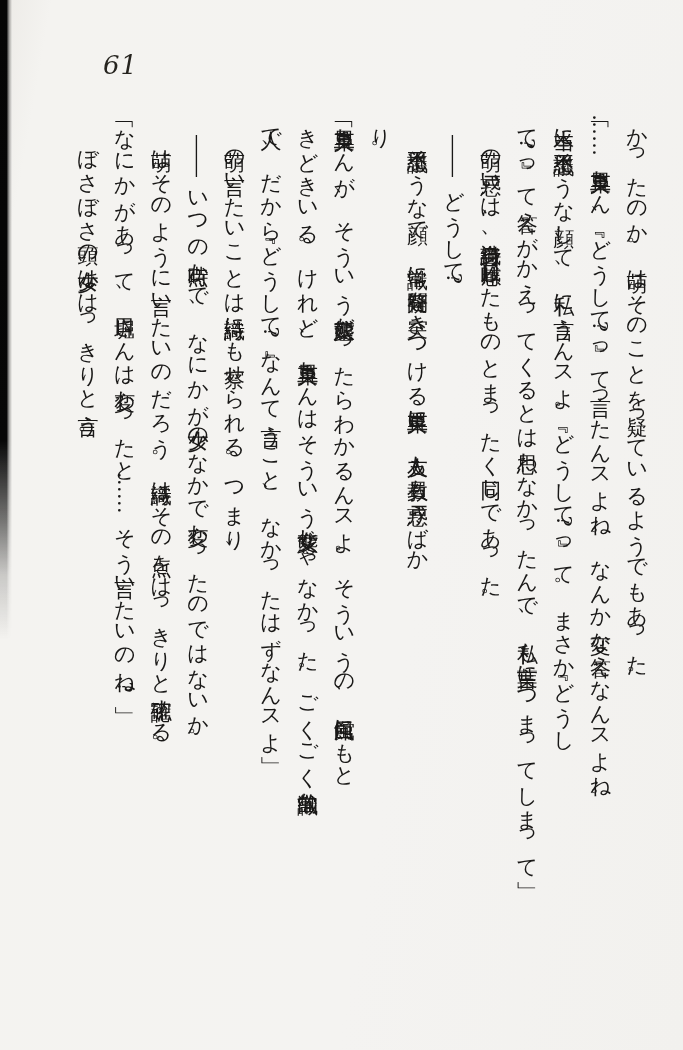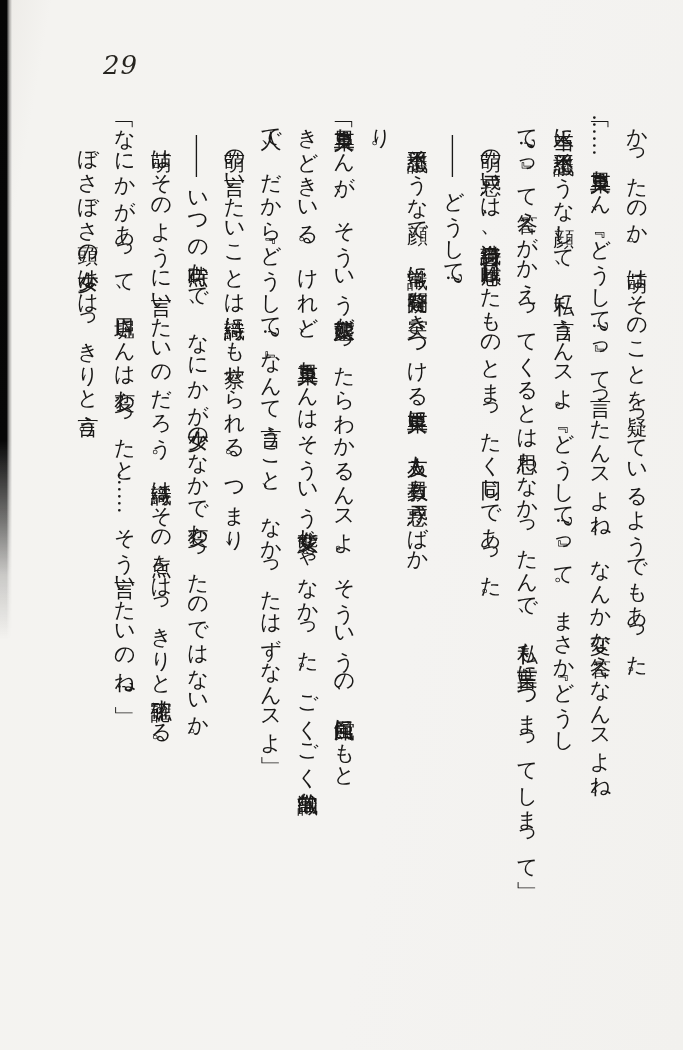--- a/index.html
+++ b/index.html
@@ -65,21 +65,21 @@
   }
   .tcol.ind {
     text-indent: 21px;
   }
 </style>
 </head>
 <body>
 
 <div class="page">
   <div class="spine-shadow"></div>
-  <div class="page-number">29</div>
+  <div class="page-number">61</div>
   <div class="text-block">
       <p class="tcol">かったのか。萌はそのことを疑っているようでもあった。</p>
       <p class="tcol">「……真里菜ちん、『どうして?』って言ったんスよね。なんか変な答えなんスよね。</p>
       <p class="tcol">本当に不思議そうな顔して、私に言うんスよ。『どうして?』って。まさか『どうし</p>
       <p class="tcol">て?』って答えがかえってくるとは思わなかったんで、私も言葉につまってしまって」</p>
       <p class="tcol ind">萌の戸惑いは、詩織自身、昨日感じたものとまったく同じであった。</p>
       <p class="tcol ind">――どうして?</p>
       <p class="tcol ind">不思議そうな顔で、常識に疑問符を突きつける真里菜に、友人も教員も戸惑うばか</p>
       <p class="tcol">り。</p>
       <p class="tcol">「真里菜ちんが、そういう変態娘だったらわかるんスよ。そういうの、白風館にもと</p>

